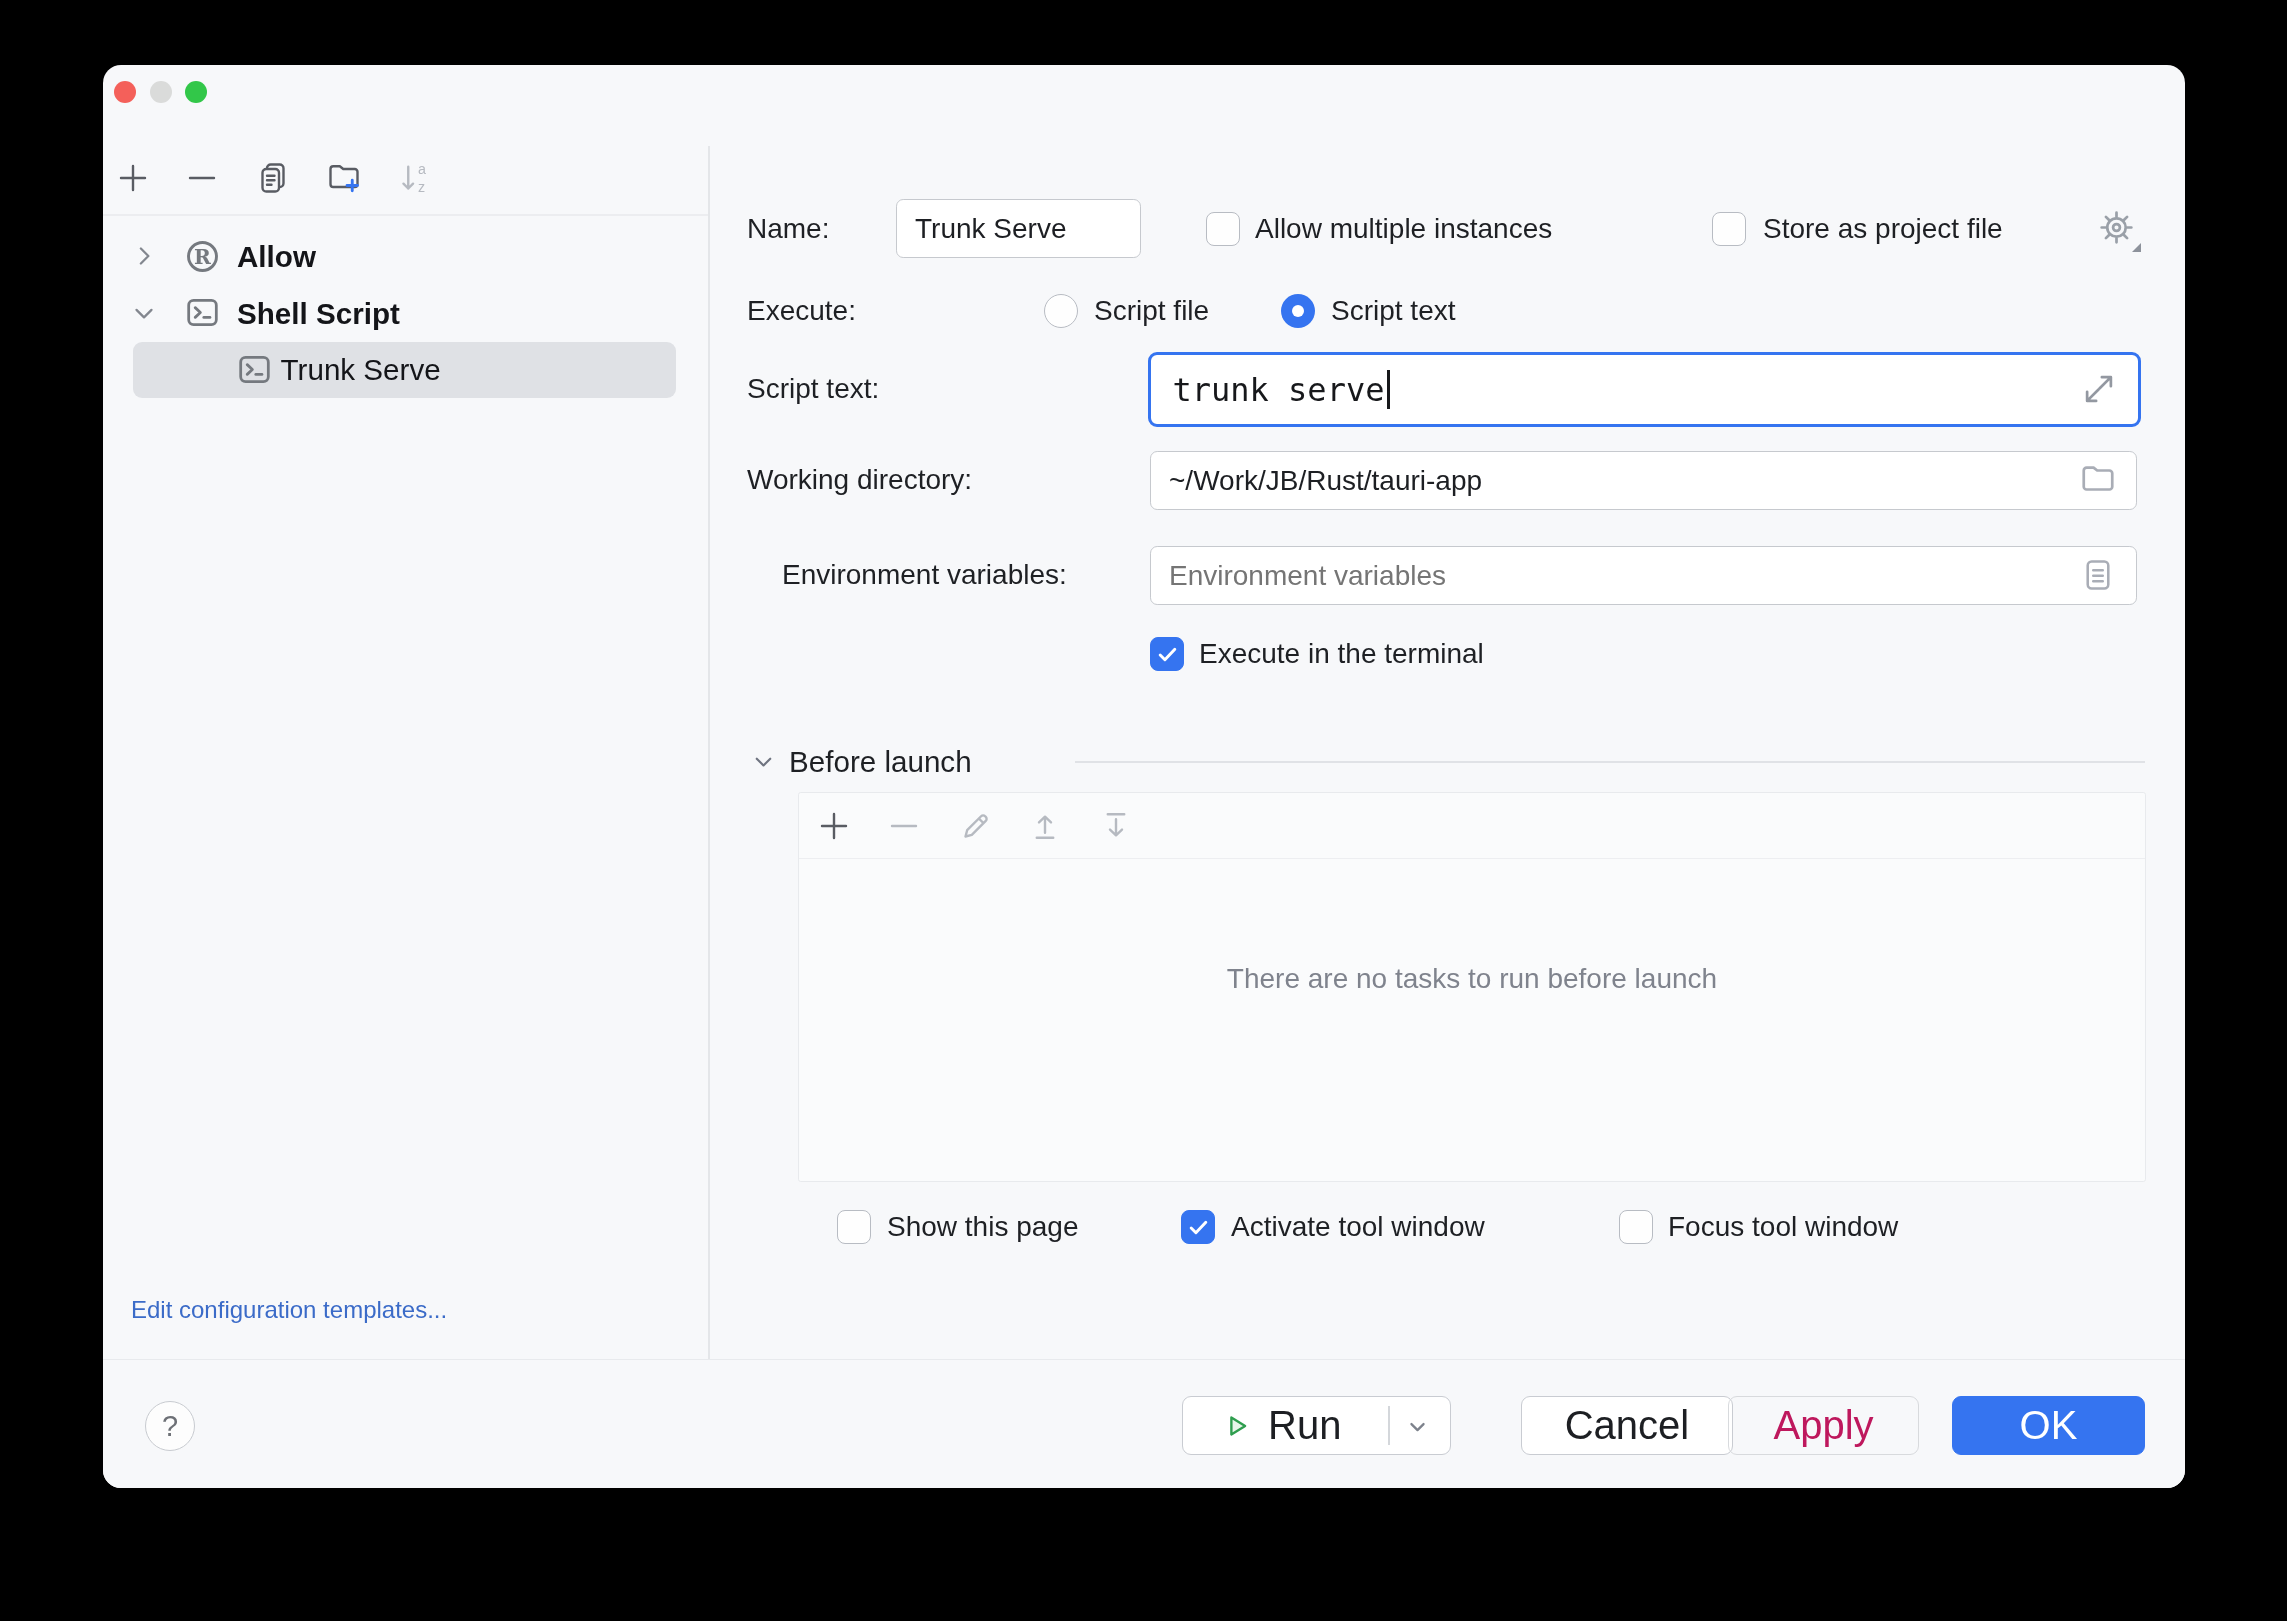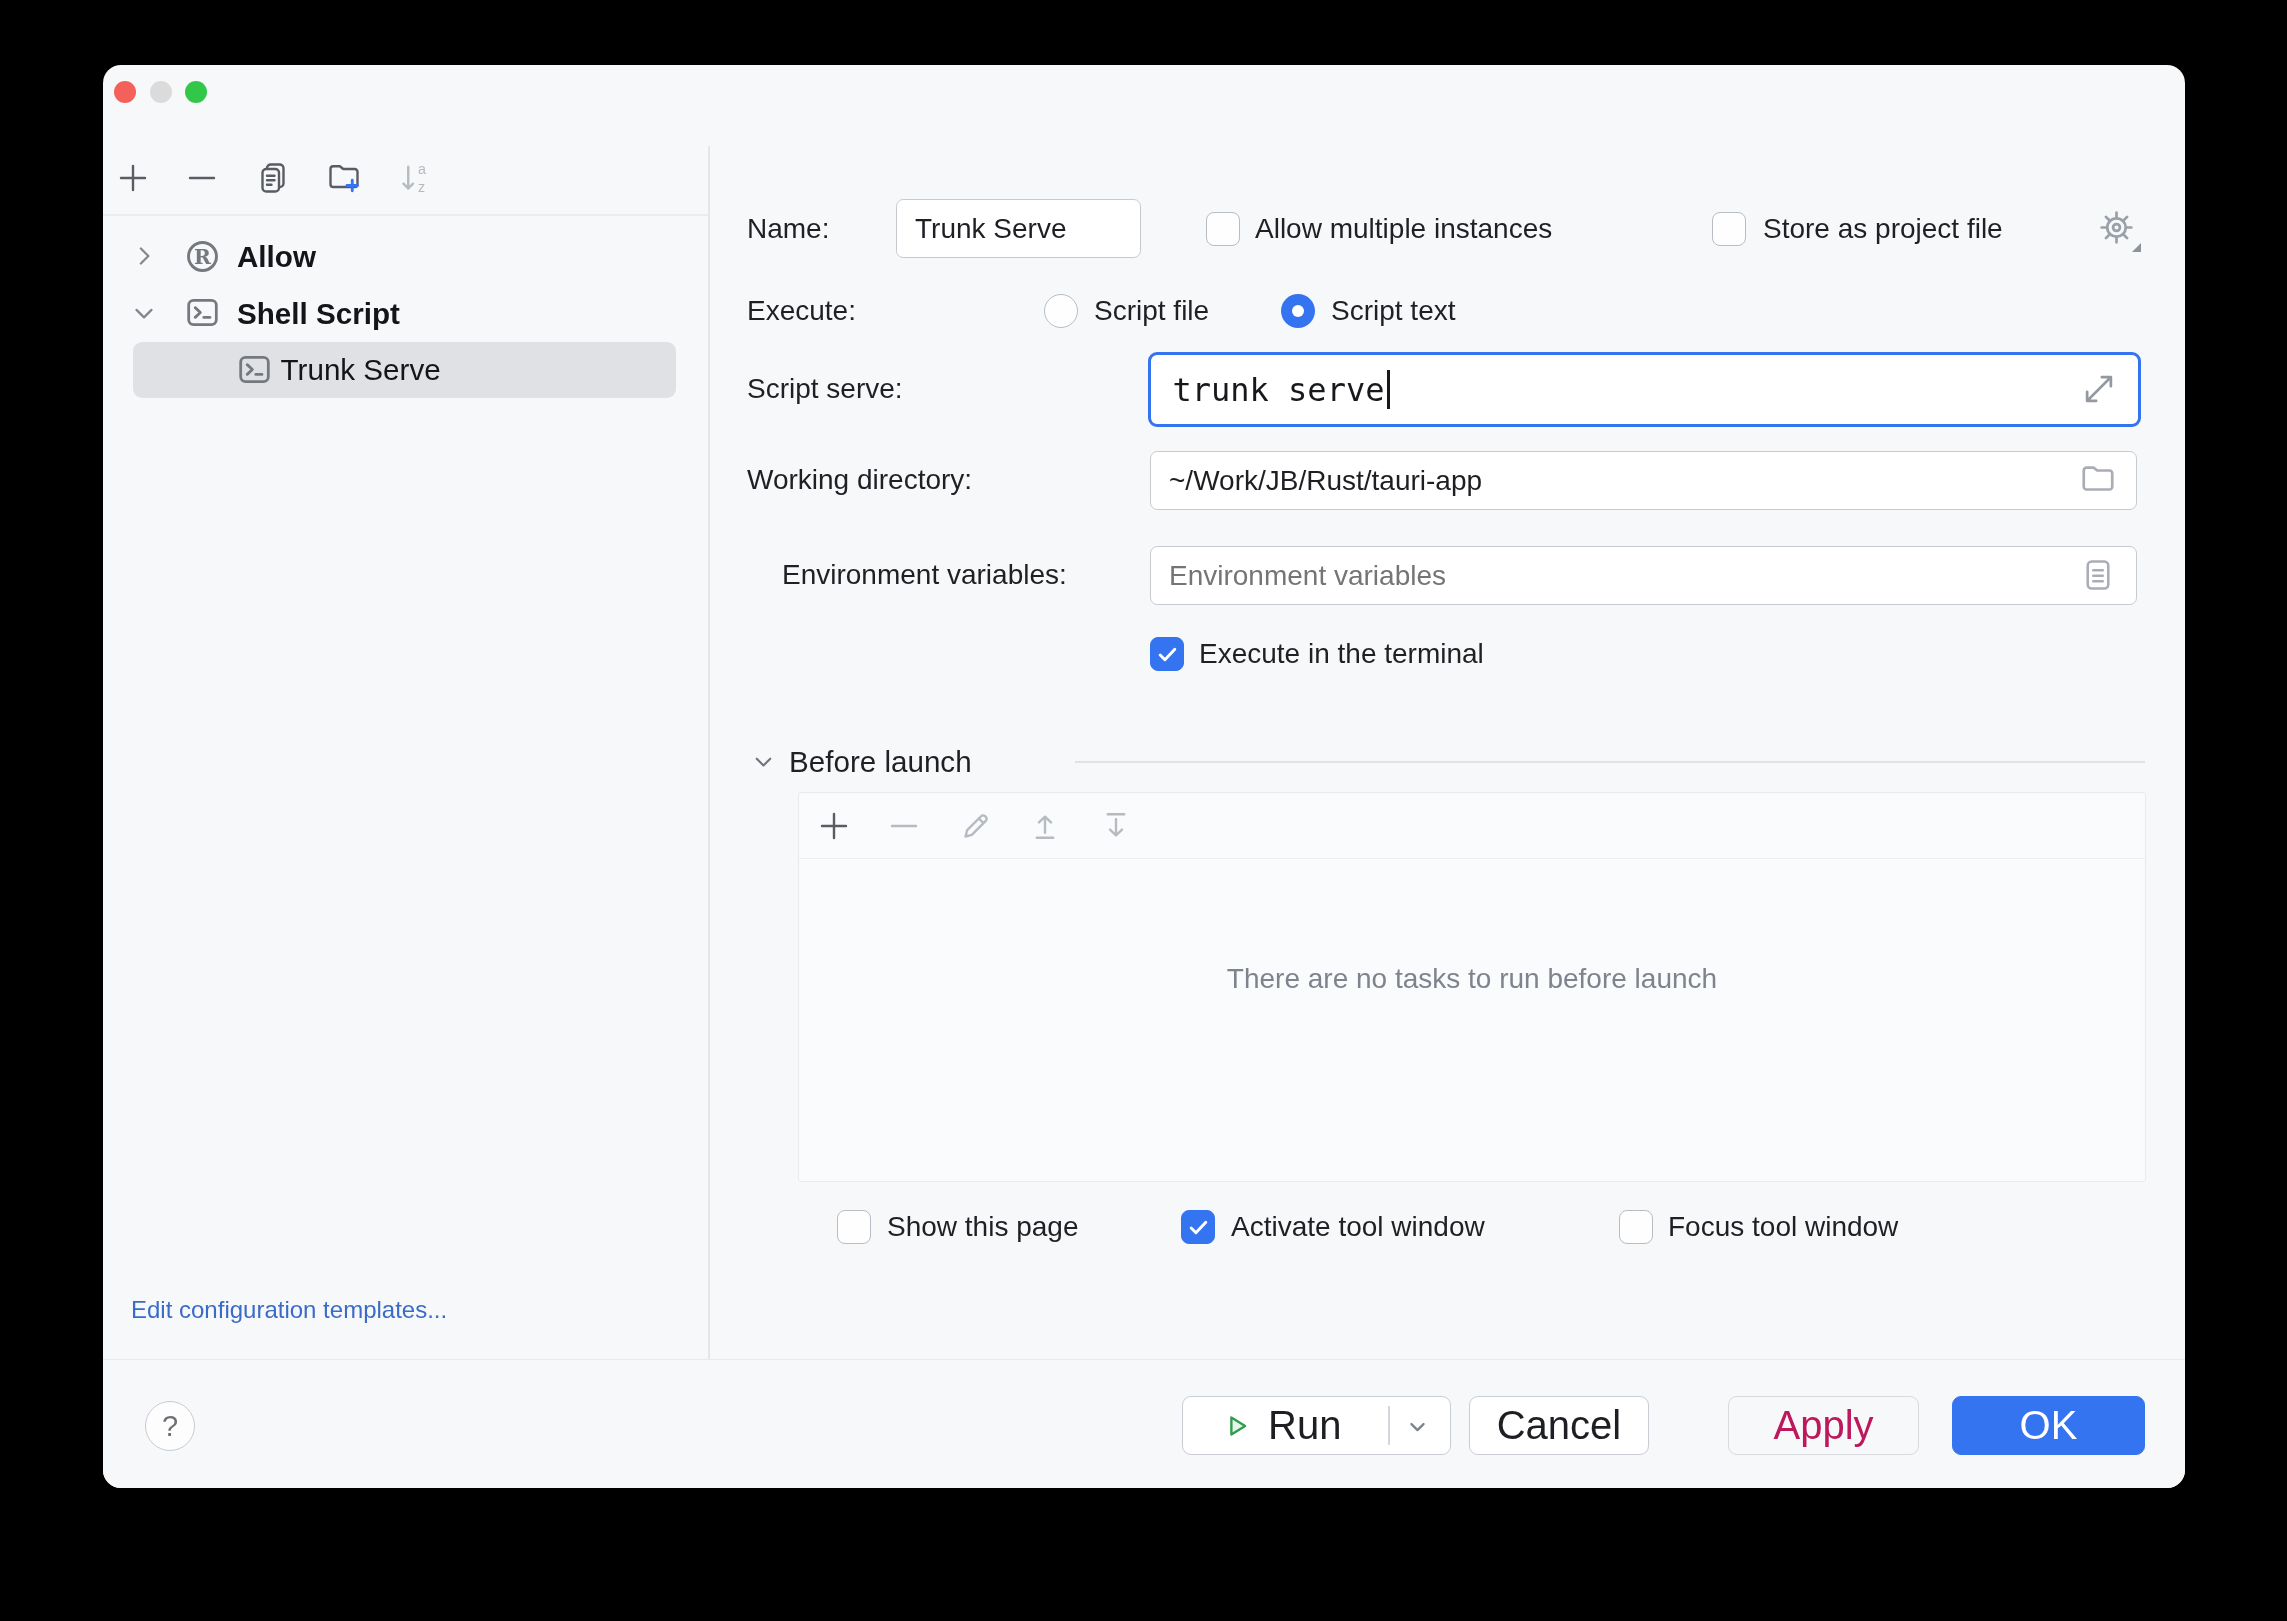--- a/index.html
+++ b/index.html
@@ -182,21 +182,21 @@
     </svg>
     <div class="gear-tri"></div>
   </div>
 
   <div class="abs lbl" style="left:644px;top:228px;">Execute:</div>
   <div class="abs radio" style="left:941px;top:229px;"></div>
   <div class="abs lbl" style="left:991px;top:228px;">Script file</div>
   <div class="abs radio sel" style="left:1178px;top:229px;"></div>
   <div class="abs lbl" style="left:1228px;top:228px;">Script text</div>
 
-  <div class="abs lbl" style="left:644px;top:306px;">Script serve:</div>
+  <div class="abs lbl" style="left:644px;top:306px;">Script text:</div>
   <div class="script-field">
     <span class="mono">trunk serve</span>
     <span class="caret"></span>
   </div>
   <div class="field-icon icon" style="left:1977px;top:305px;color:#9398A1;">
     <svg viewBox="0 0 24 24" fill="none" stroke="currentColor" stroke-width="1.7" stroke-linecap="round" stroke-linejoin="round">
       <path d="M13.8 4.5H19.5v5.7M19.5 4.5l-7.2 7.2M10.2 19.5H4.5v-5.7M4.5 19.5l7.2-7.2"></path>
     </svg>
   </div>
 
@@ -288,21 +288,21 @@
       </span>
       <span style="margin-left:16px;">Run</span>
       <span style="position:absolute;left:205px;top:9px;bottom:9px;width:1.8px;background:#D4D7DB;"></span>
       <span class="icon" style="position:absolute;left:220px;top:15px;width:29px;height:29px;color:#7D828C;">
         <svg viewBox="0 0 24 24" fill="none" stroke="currentColor" stroke-width="1.9" stroke-linecap="round" stroke-linejoin="round">
             <path d="M7 10l5 5 5-5"></path>
           </svg>
       </span>
     </div>
 
-    <div class="btn" style="left:1366px;width:180px;">
+    <div class="btn" style="left:1418px;width:212px;">
       <span>Cancel</span>
     </div>
     <div class="btn disabled" style="left:1625px;width:191px;">
       <span>Apply</span>
     </div>
     <div class="btn primary" style="left:1849px;width:193px;">
       <span>OK</span>
     </div>
   </div>
 

